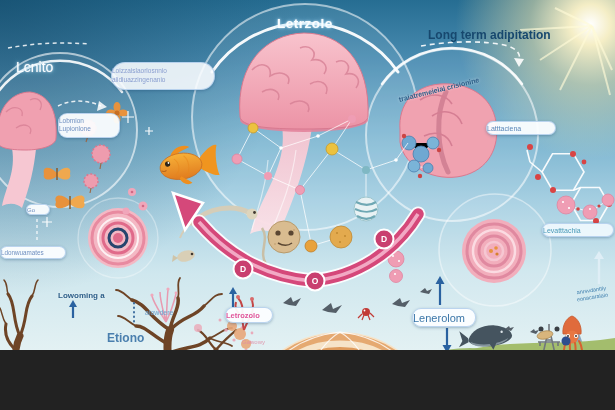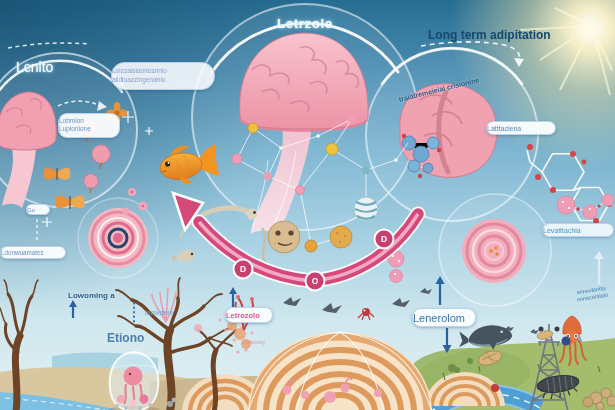--- a/index.html
+++ b/index.html
@@ -1,16 +1,16 @@
 <!DOCTYPE html>
 <html><head>
 <meta charset="utf-8">
 <style>
   html,body{margin:0;padding:0;background:#222;}
-  .scene{position:relative;width:615px;height:410px;overflow:hidden;
+  .scene{position:relative;width:615px;height:350px;overflow:hidden;
     font-family:"Liberation Sans",sans-serif;
     background:
       radial-gradient(circle at 96% 7%, #ffffff 0%, rgba(255,244,200,.95) 3%, rgba(255,236,170,.5) 9%, rgba(255,236,170,0) 20%),
       radial-gradient(circle at 0% 0%, rgba(14,64,94,.55) 0%, rgba(14,64,94,0) 42%),
       linear-gradient(180deg,#266d92 0%,#4b8db2 18%,#79b3cf 38%,#a7d0e2 58%,#cfe7ee 78%,#e3f1f3 100%);}
   svg.art{position:absolute;left:0;top:0;}
   .lbl{position:absolute;font-family:"Liberation Sans",sans-serif;white-space:nowrap;}
   .pill{position:absolute;background:rgba(252,254,255,.94);border:1px solid rgba(175,205,235,.85);
     border-radius:9px;box-shadow:0 1px 3px rgba(25,70,110,.35);text-align:left;color:#6f8fc0;}
   .glow-w{color:#fafdff;text-shadow:0 0 5px rgba(150,215,250,.9),0 0 2px rgba(255,255,255,.9);}
@@ -452,21 +452,21 @@
 
 <div class="lbl" style="left:566px;top:287px;width:52px;text-align:center;font-size:5.5px;line-height:1.35;color:#3f7fae;transform:rotate(-9deg);white-space:normal;">
   <div>anrsvdanttiy</div>
   <div>eonacaralaio</div>
 </div>
 
 <div class="pill" style="left:26px;top:204px;width:22px;padding:1.5px 0;font-size:6px;border-radius:7px;">Go</div>
 
 <div class="pill" style="left:0px;top:246px;width:64px;padding:2px 0;font-size:6.3px;border-radius:7px;">Ldonwuamates</div>
 
-<div class="lbl" style="left:68px;top:291px;font-size:8px;font-weight:bold;color:#2d5e88;text-shadow:0 0 3px rgba(255,255,255,.7);">Lowoming a</div>
+<div class="lbl" style="left:58px;top:291px;font-size:8px;font-weight:bold;color:#2d5e88;text-shadow:0 0 3px rgba(255,255,255,.7);">Lowoming a</div>
 
 <div class="lbl" style="left:145px;top:309px;font-size:7px;color:#6fa0cc;">alowdere</div>
 
 <div class="lbl" style="left:107px;top:331px;font-size:12px;font-weight:bold;color:#4a7fae;">Etiono</div>
 
 <div class="pill" style="left:225px;top:307px;width:46px;padding:2.5px 0;font-size:7.5px;font-weight:bold;color:#e0559a;border-radius:8px;">Letrozolo</div>
 
 <div class="lbl" style="left:242px;top:339px;font-size:6px;color:rgba(225,140,165,.85);">Gawowy</div>
 
 <div class="pill" style="left:412px;top:308px;width:62px;padding:2.5px 0;font-size:11px;color:#3a76a8;border-radius:9px;">Lenerolom</div>

